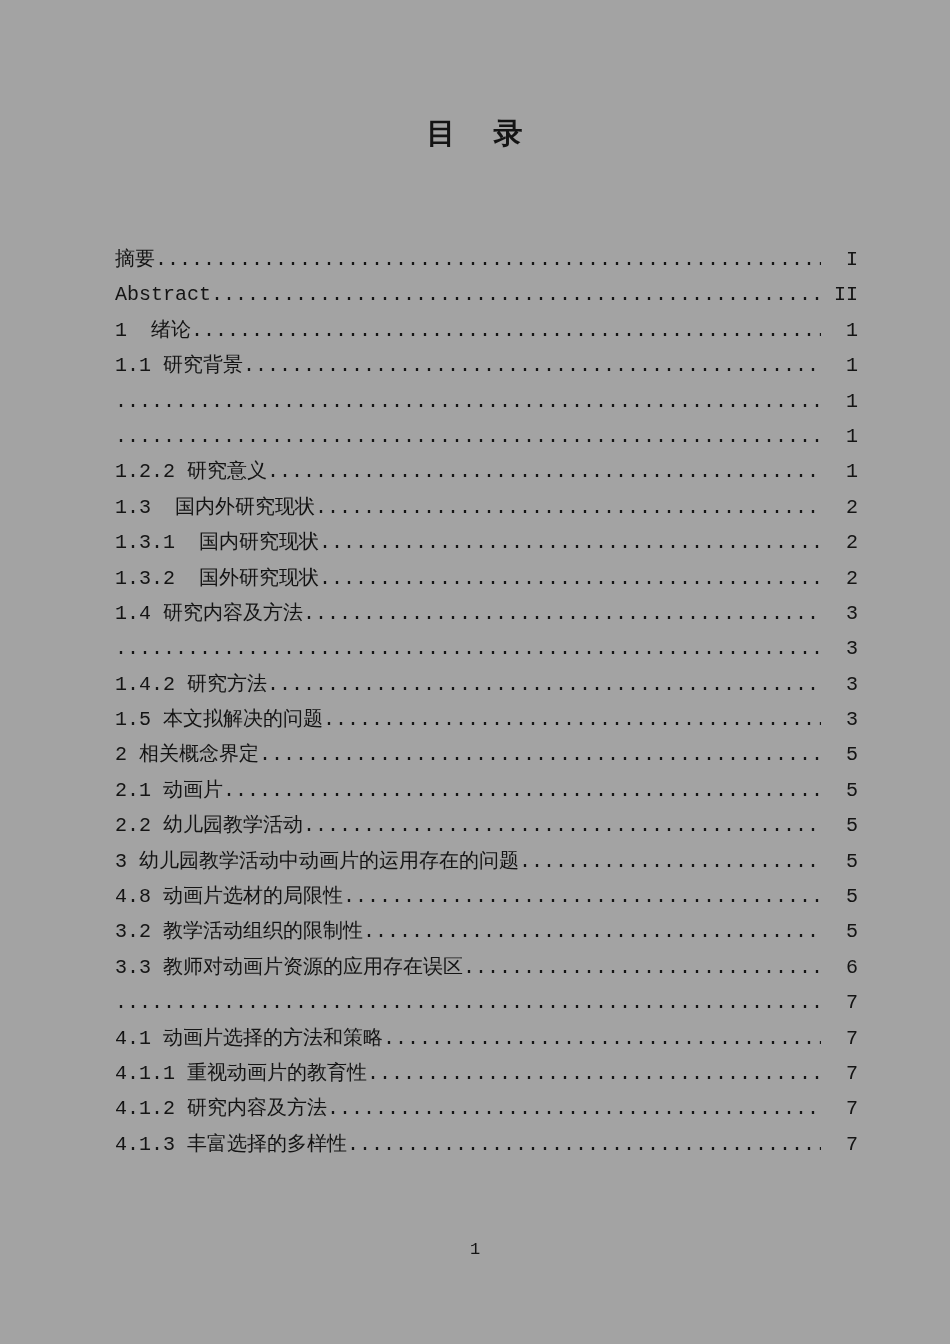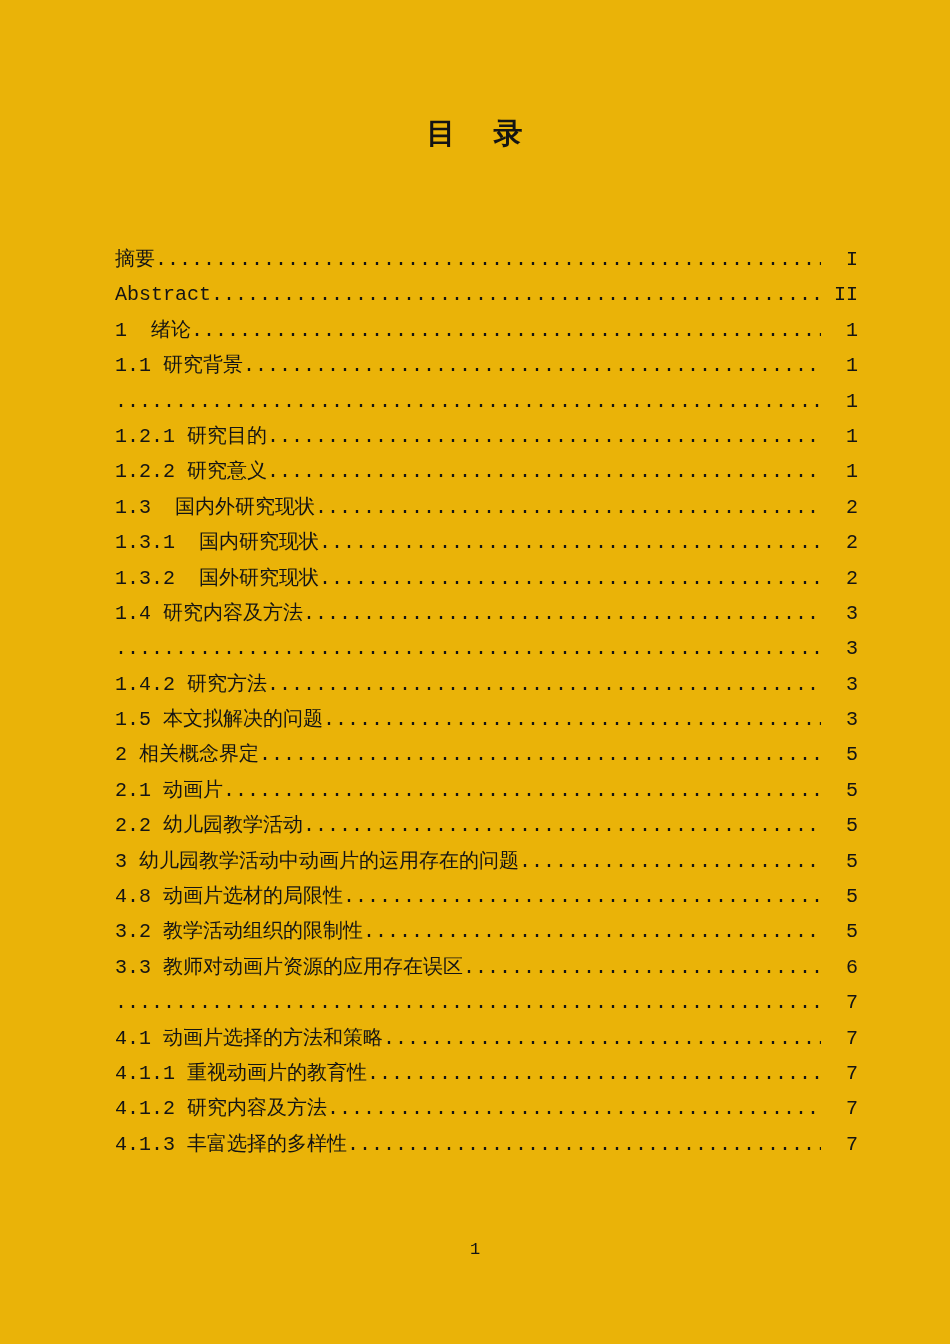--- a/index.html
+++ b/index.html
@@ -4,21 +4,21 @@
 <style>
   html, body {
     margin: 0;
     padding: 0;
     background: #ffffff;
   }
   .page {
     position: relative;
     width: 950px;
     height: 1344px;
-    background: #eab308;
+    background: #a3a3a3;
     overflow: hidden;
     font-family: "Liberation Mono", "DejaVu Sans Mono", monospace;
     color: #141414;
   }
   .doc-title {
     position: absolute;
     top: 114px;
     left: 0;
     right: 0;
     text-align: center;
@@ -97,21 +97,20 @@
       <span class="toc-dots">................................................................................................................................................................</span>
       <span class="toc-page">1</span>
     </div>
 
     <div class="toc-row">
       <span class="toc-dots">................................................................................................................................................................</span>
       <span class="toc-page">1</span>
     </div>
 
     <div class="toc-row">
-      <span class="toc-label">1.2.1 研究目的</span>
       <span class="toc-dots">................................................................................................................................................................</span>
       <span class="toc-page">1</span>
     </div>
 
     <div class="toc-row">
       <span class="toc-label">1.2.2 研究意义</span>
       <span class="toc-dots">................................................................................................................................................................</span>
       <span class="toc-page">1</span>
     </div>
 

